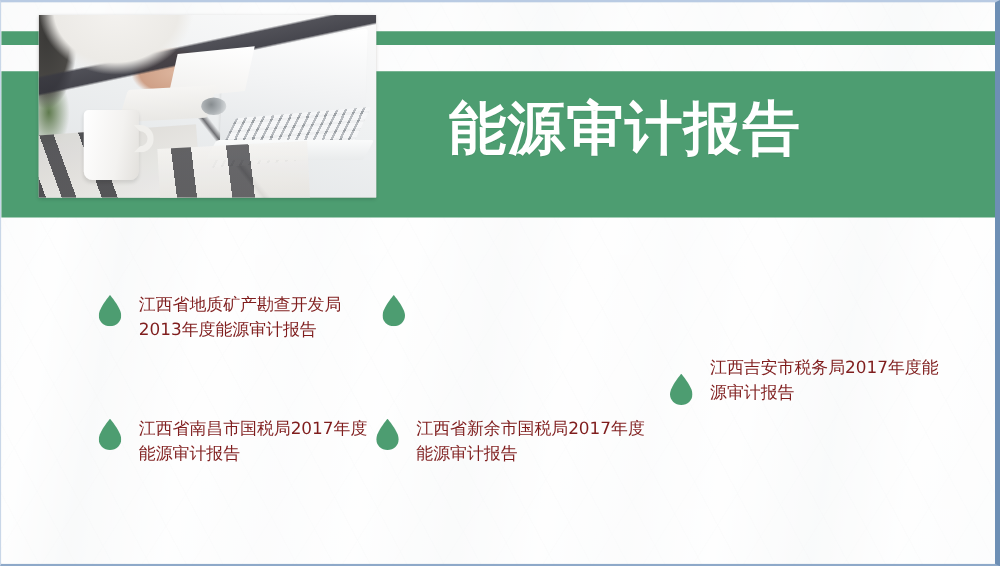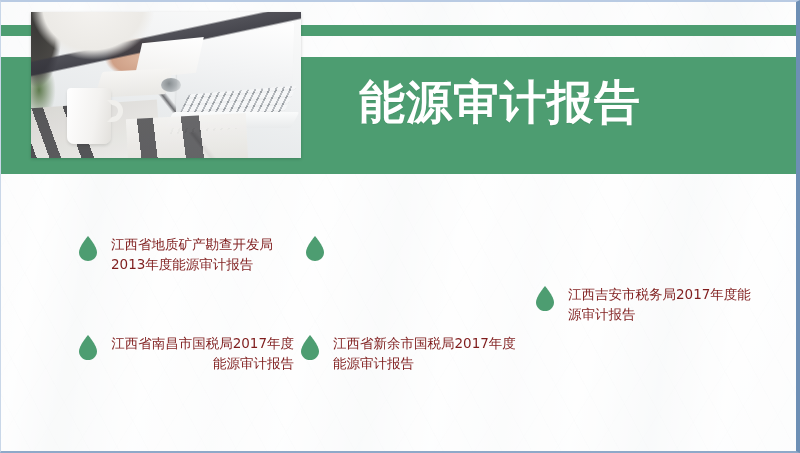--- a/index.html
+++ b/index.html
@@ -249,22 +249,22 @@
   .report-label {
     font-size: 13.5px;
     line-height: 20px;
     color: #7f1d1d;
     font-family: "DejaVu Sans", "Liberation Sans", sans-serif;
   }
 
   
   #item-0 { left: 78px;  top: 232px; }
   #item-1 { left: 305px; top: 232px; }
-  #item-2 { left: 535px; top: 282px; width: 220px; }
-  #item-3 { left: 78px;  top: 331px; text-align: right; }
+  #item-2 { left: 535px; top: 282px; width: 220px; align-items: flex-end; }
+  #item-3 { left: 78px;  top: 331px; }
   #item-4 { left: 300px; top: 331px; justify-content: center; }
 </style>
 </head>
 <body>
 
 <div id="slide">
 
   <div id="bg-watermark"></div>
   <div id="bg-wash"></div>
 

